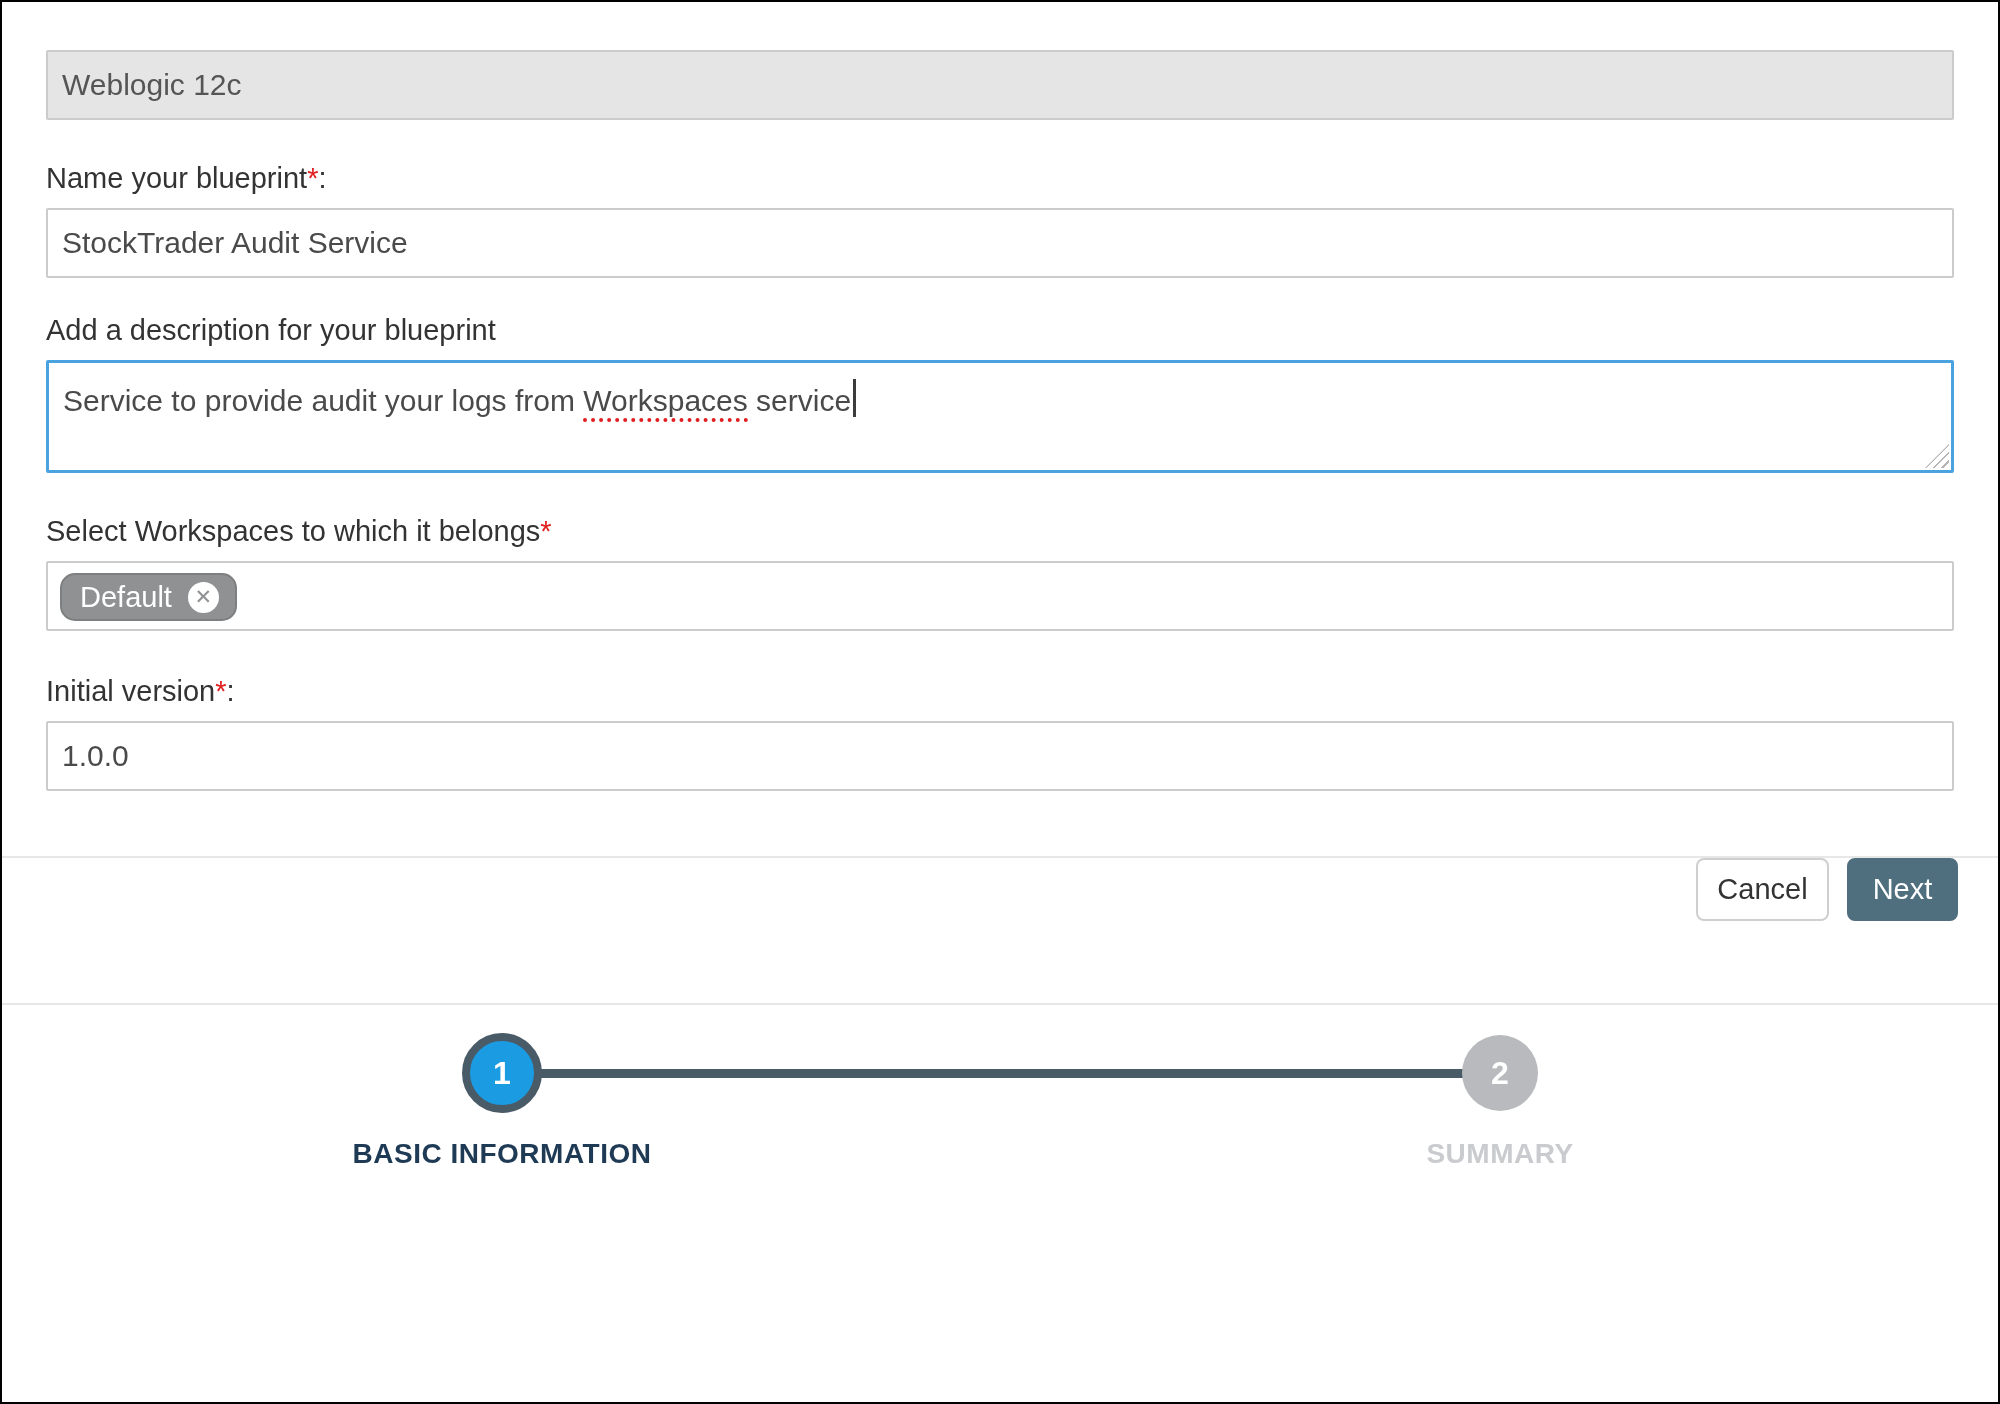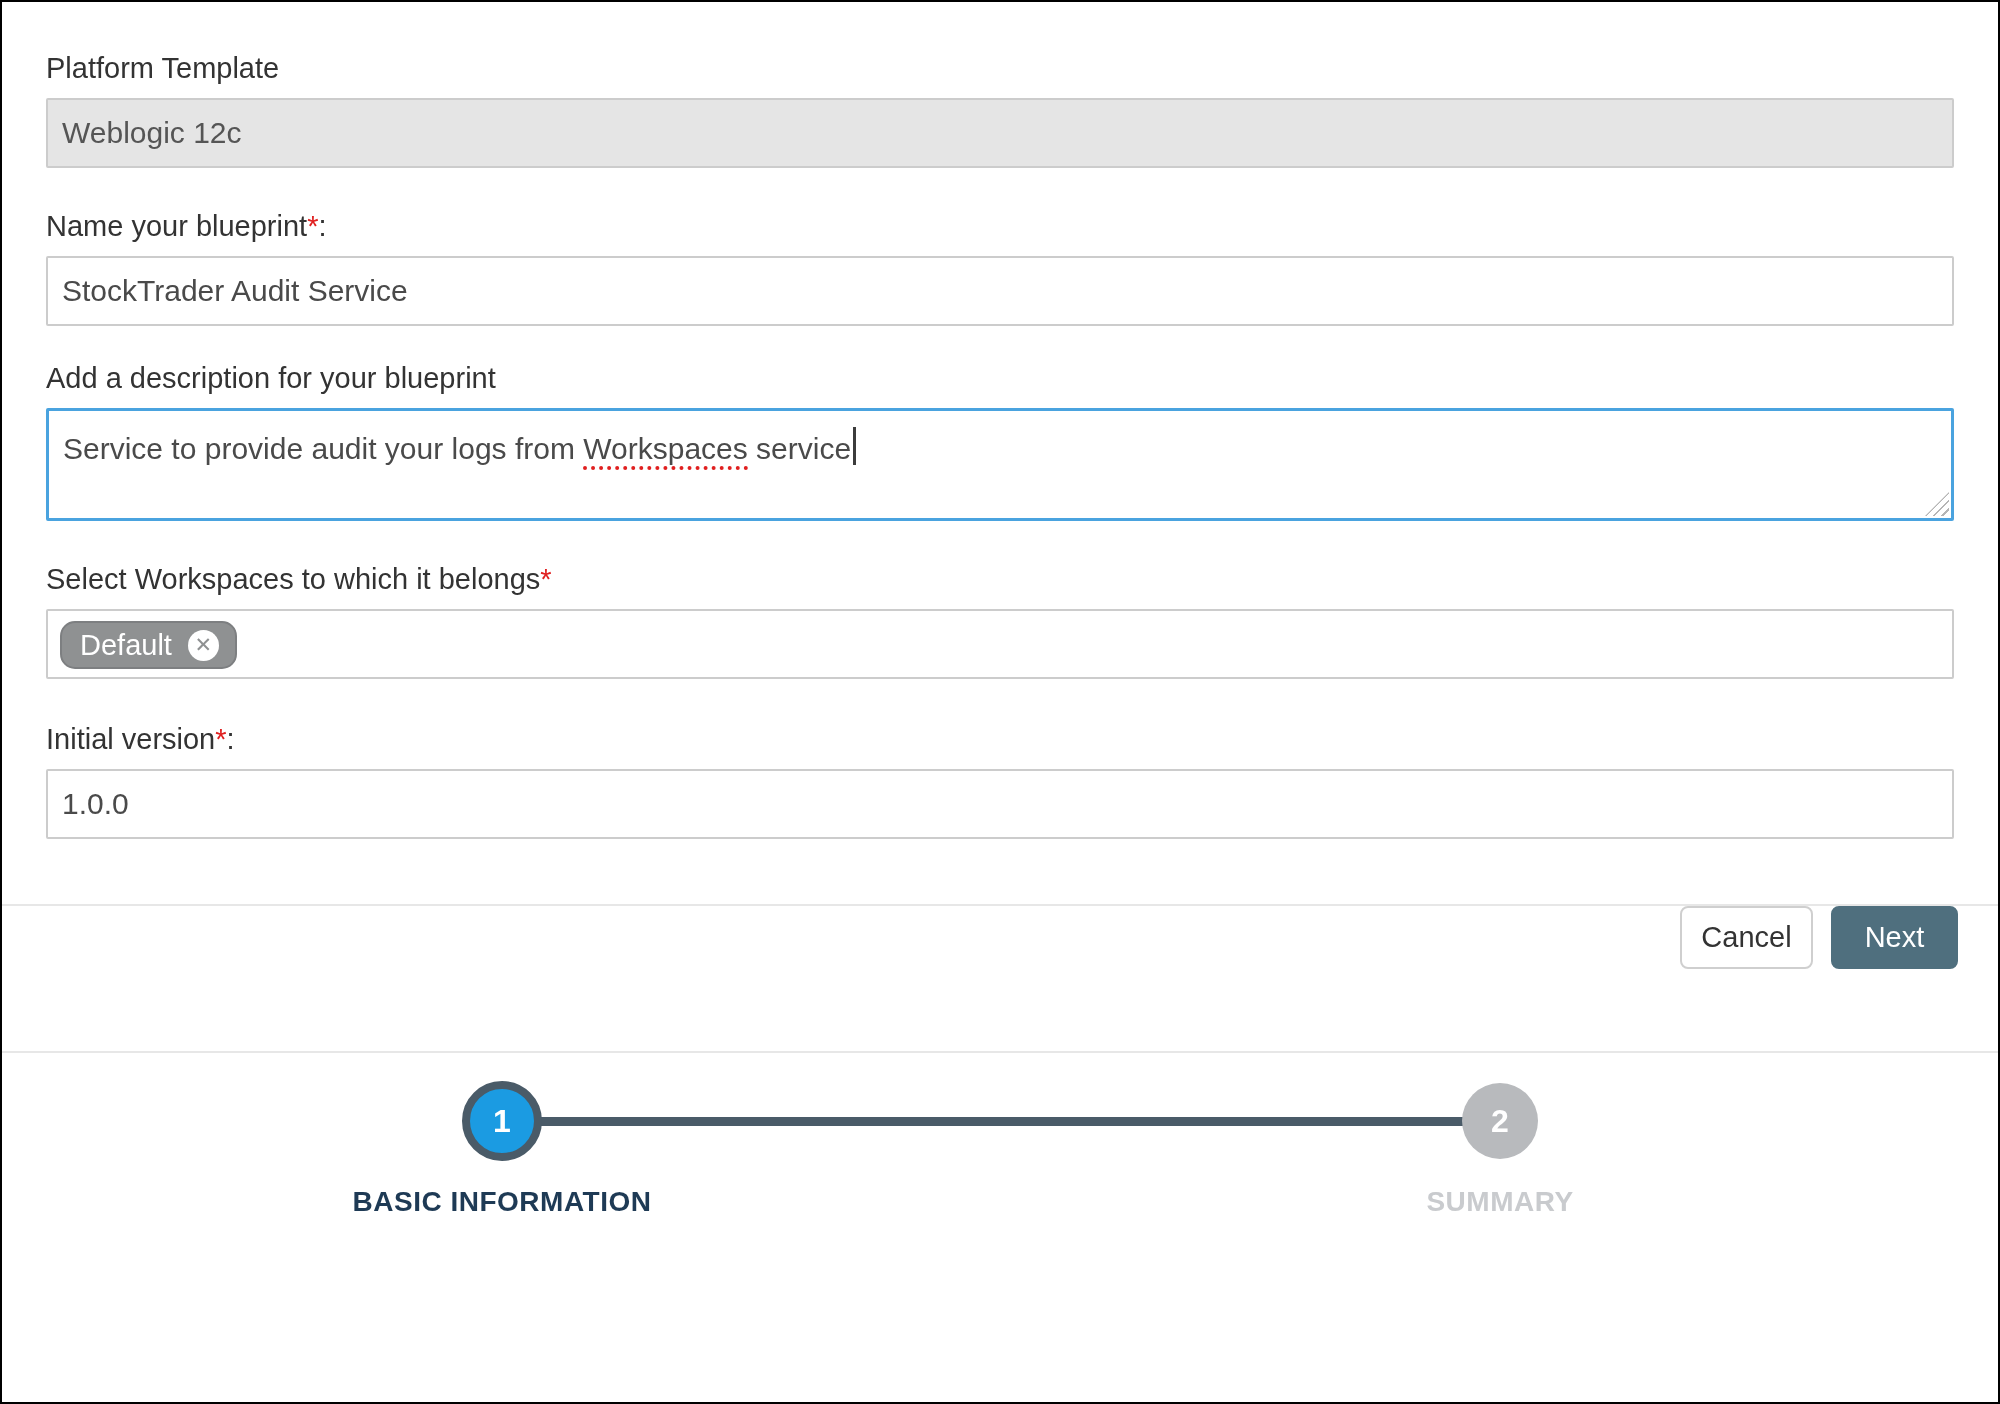--- a/index.html
+++ b/index.html
@@ -65,21 +65,21 @@
   }
 
   
   .footer {
     margin-top:65px; height:147px; border-top:2px solid #e7e7e7;
     display:flex; align-items:flex-start; justify-content:flex-end; gap:18px; padding-right:40px;
   }
   .btn { height:63px; font-family:"Liberation Sans","DejaVu Sans",sans-serif; font-size:29px;
          border-radius:8px; cursor:pointer; }
   .btn-cancel { width:133px; background:#ffffff; border:2px solid #cfcfcf; color:#333333; }
-  .btn-next   { width:127px; background:#4f6f7e; border:2px solid #4f6f7e; color:#ffffff; }
+  .btn-next   { width:111px; background:#4f6f7e; border:2px solid #4f6f7e; color:#ffffff; }
 
   
   .wizard { position:relative; height:175px; border-top:2px solid #e7e7e7; }
   .wizard .connector { position:absolute; left:500px; top:64px; width:998px; height:9px; background:#4a5b68; }
   .step { position:absolute; width:440px; transform:translateX(-50%); text-align:center; }
   .step-1 { left:500px; top:0; }
   .step-2 { left:1498px; top:0; }
   .circle { border-radius:50%; margin:0 auto; color:#ffffff; font-weight:700; font-size:32px;
             display:flex; align-items:center; justify-content:center; }
   .circle-active { width:80px; height:80px; margin-top:28px; background:#1b9be2; border:8px solid #4a5b68; }
@@ -90,23 +90,20 @@
 </style>
 </head>
 <body>
 
 <div class="window">
 
 
   <div class="form">
 
     
-    <div class="field-label">
-      <span>Platform Template</span>
-    </div>
     <input class="text-input disabled m-b-40" disabled="" value="Weblogic 12c" style="">
 
     
     <div class="field-label">
       <span>Name your blueprint</span><span class="req">*</span><span class="colon">:</span>
     </div>
     <input class="text-input m-b-34" value="StockTrader Audit Service" style="">
 
     
     <div class="field-label">

